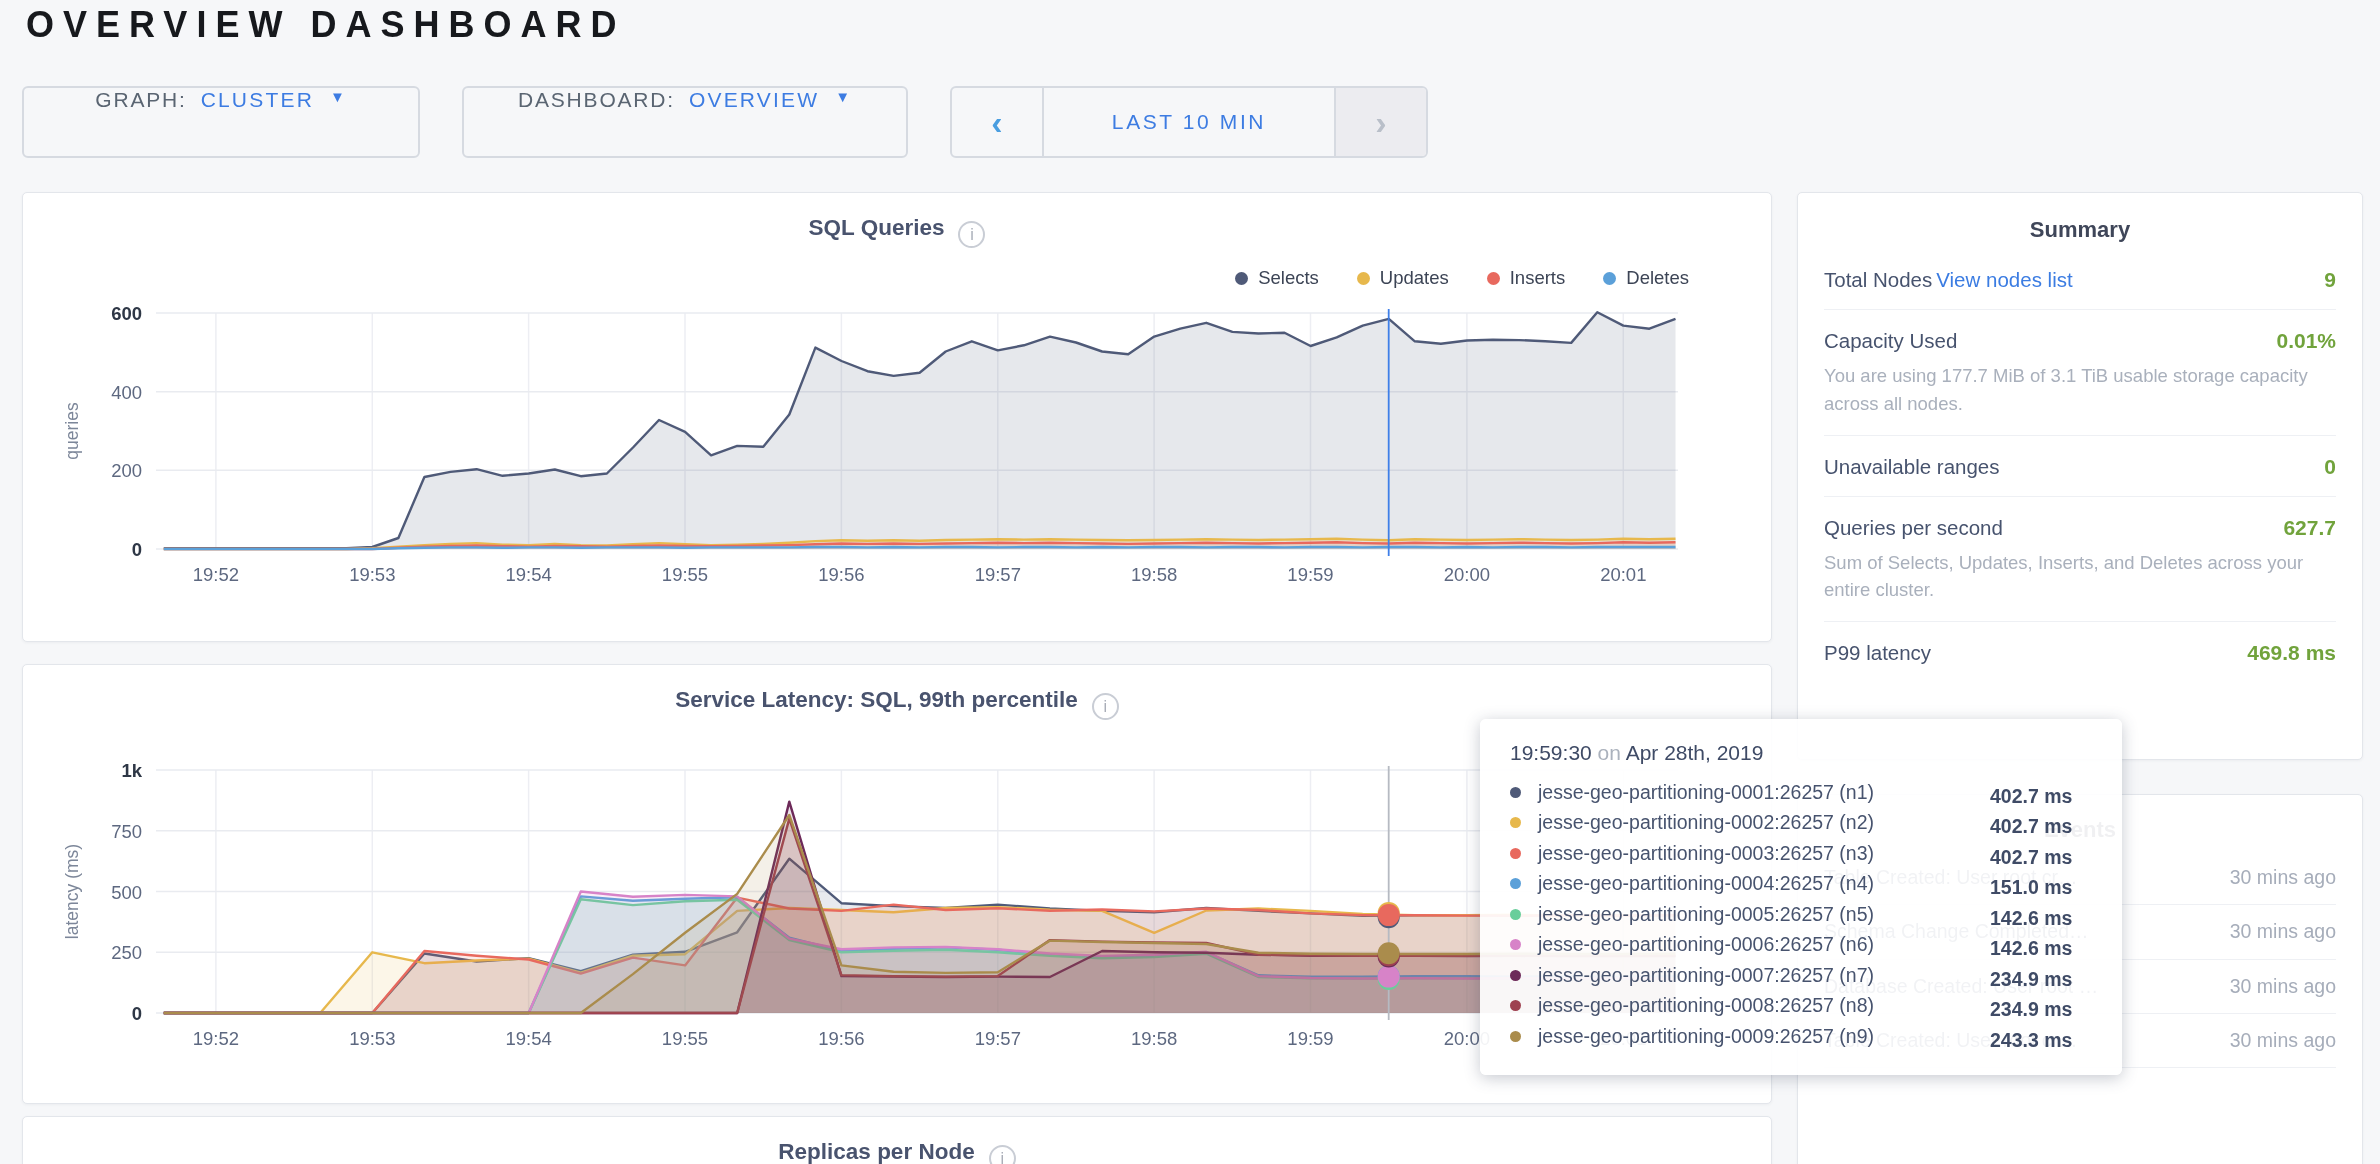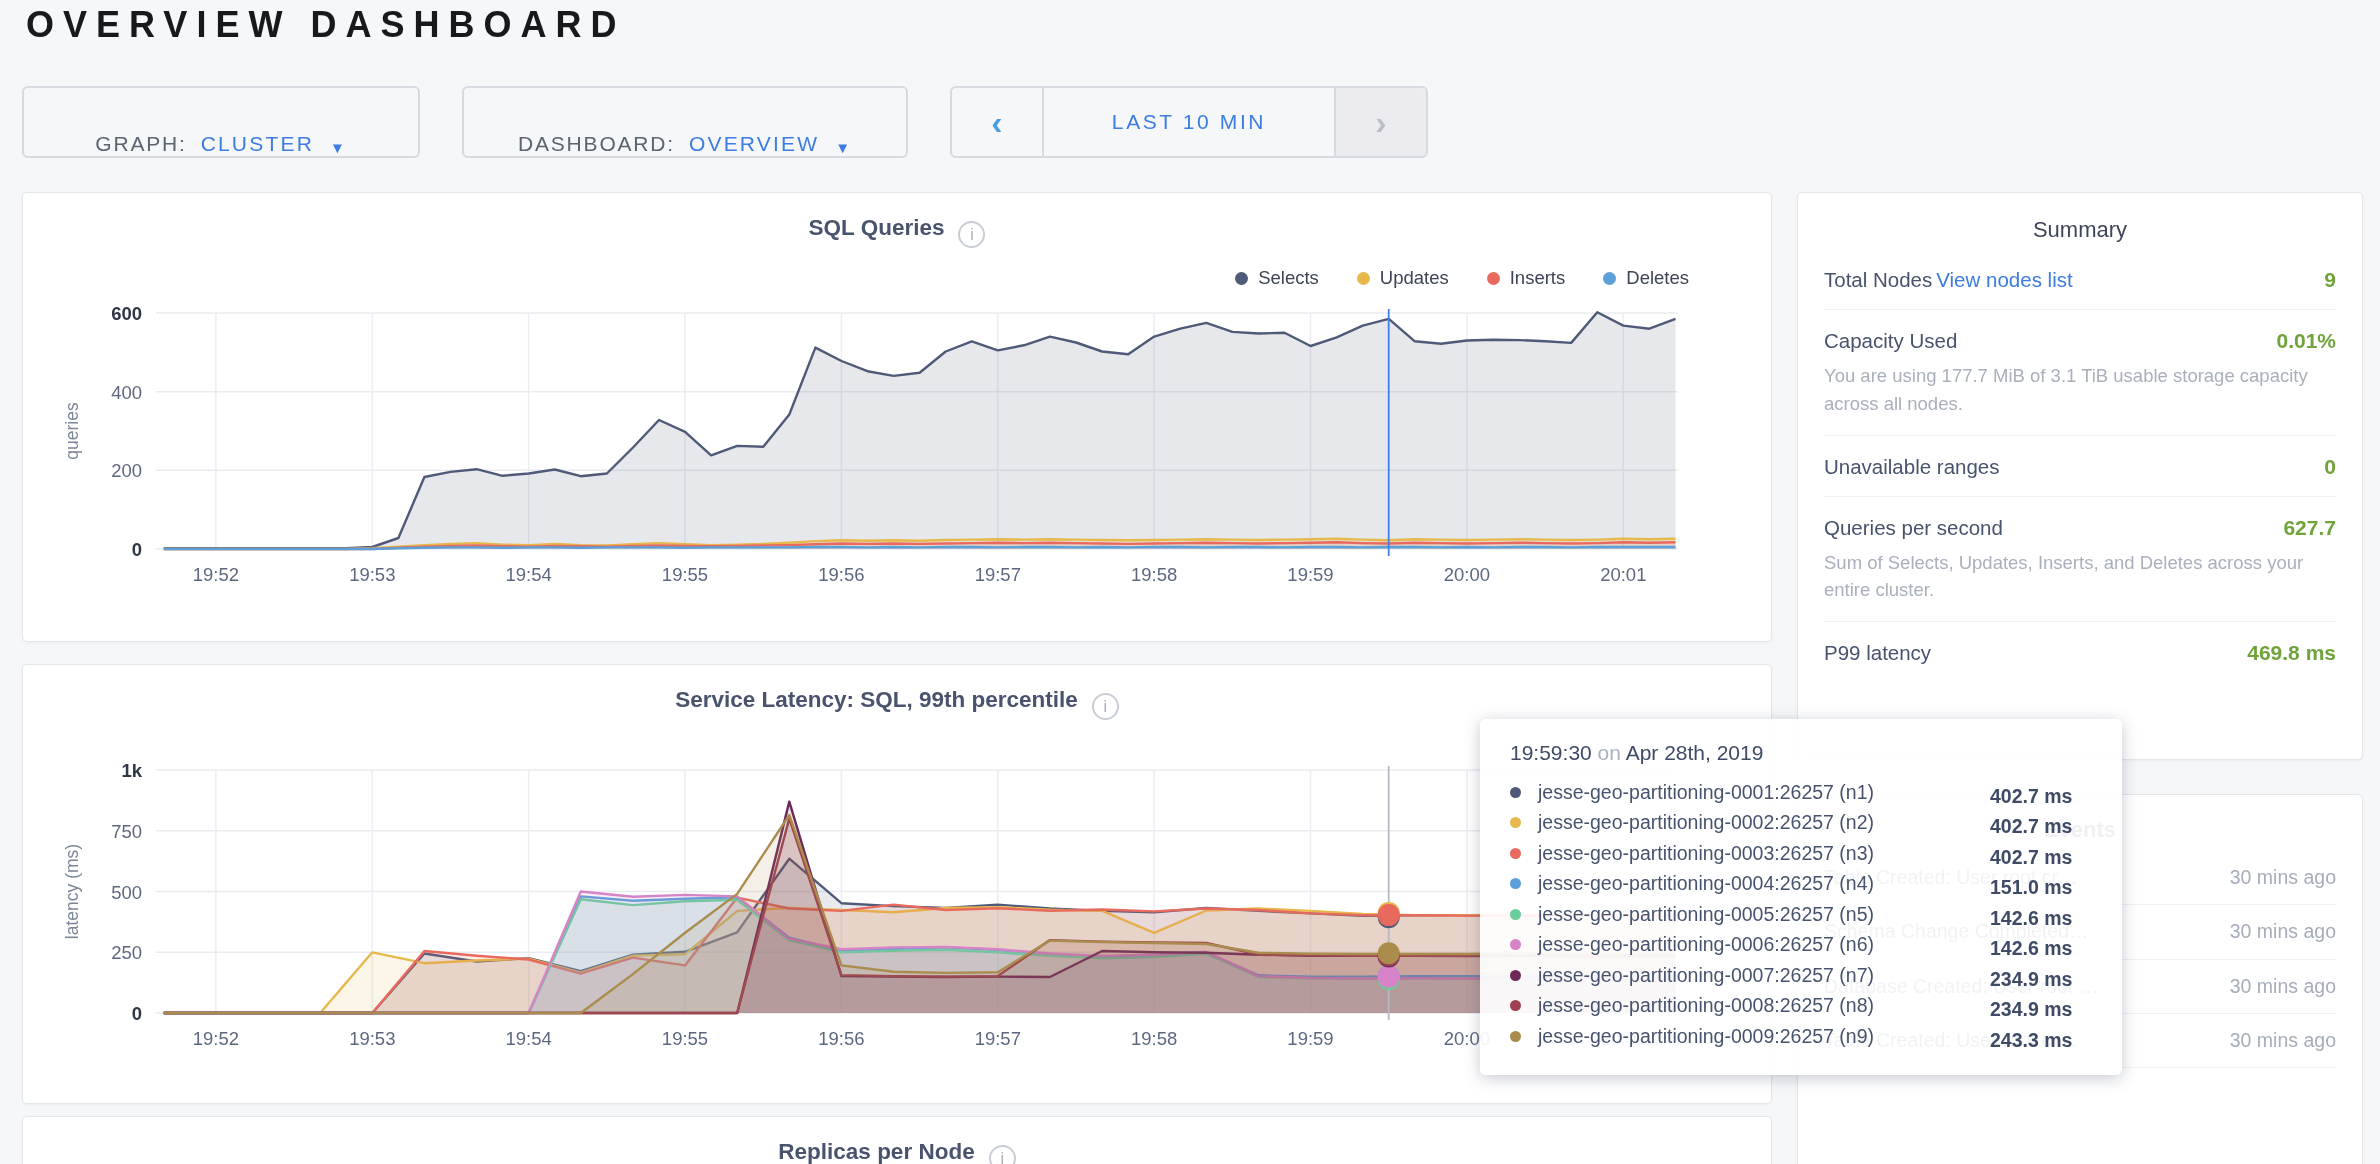--- a/index.html
+++ b/index.html
@@ -4,21 +4,21 @@
 <style>
   * { margin:0; padding:0; box-sizing:border-box; }
   html,body { width:2380px; height:1164px; }
   body { background:#f6f7f9; font-family:"Liberation Sans",sans-serif; position:relative; overflow:hidden; }
 
   .page-title { position:absolute; left:26px; top:4px; font-size:36px; font-weight:700;
     letter-spacing:9px; color:#17191d; }
 
   .controls { position:absolute; left:22px; top:86px; display:flex; gap:42px; }
   .dd { height:72px; border:2px solid #d6dae1; border-radius:6px; display:flex;
-    align-items:flex-end; justify-content:center; font-size:21px; letter-spacing:1.8px;
+    align-items:flex-start; justify-content:center; font-size:21px; letter-spacing:1.8px;
     background:transparent; cursor:pointer; }
   .dd .lbl { color:#5a6572; margin-right:14px; }
   .dd .val { color:#3d7ce2; letter-spacing:2.2px; }
   .dd .caret { color:#3d7ce2; font-size:15px; margin-left:16px; }
   .dd1 { width:398px; } .dd2 { width:446px; }
   .tw { height:72px; width:478px; border:2px solid #d6dae1; border-radius:6px;
     display:flex; overflow:hidden; }
   .tw-btn { width:92px; display:flex; align-items:center; justify-content:center;
     font-size:34px; font-weight:700; cursor:pointer; }
   .tw-prev { color:#4a9ee0; border-right:2px solid #d6dae1; }
@@ -45,21 +45,21 @@
   .legend-dot { width:13px; height:13px; border-radius:50%; }
 
   svg.chart { position:absolute; left:0; top:0; }
   .xt { font-size:18.5px; fill:#5d6880; }
   .yt { font-size:18.5px; fill:#5d6880; }
   .yt.strong { fill:#2e3746; font-weight:700; }
   .ylab { font-size:17.5px; fill:#7c8699; }
 
   .right-col { position:absolute; left:1797px; top:192px; width:566px; }
   .sum-card { height:568px; padding:0 26px; }
-  .sum-h { text-align:center; font-size:22px; font-weight:400; color:#3f4659; padding:24px 0 6px; }
+  .sum-h { text-align:center; font-size:22px; font-weight:700; color:#3f4659; padding:24px 0 6px; }
   .sum-row { padding:19px 0 17px; border-bottom:1px solid #eef0f4; }
   .sum-row:last-child { border-bottom:none; }
   .sum-line { display:flex; align-items:baseline; }
   .sum-label { font-size:20.5px; color:#47536e; }
   .sum-link { font-size:20.5px; color:#3b7ce2; margin-left:4px; cursor:pointer; }
   .sum-value { margin-left:auto; font-size:21px; font-weight:700; color:#71a33c; }
   .sum-desc { font-size:18.5px; color:#a9b0bc; line-height:1.5; margin-top:9px; }
 
   .ev-card { margin-top:34px; height:400px; padding:0 26px; }
   .ev-h { text-align:center; font-size:22px; font-weight:700; color:#3f4659; padding:22px 0 8px; }

